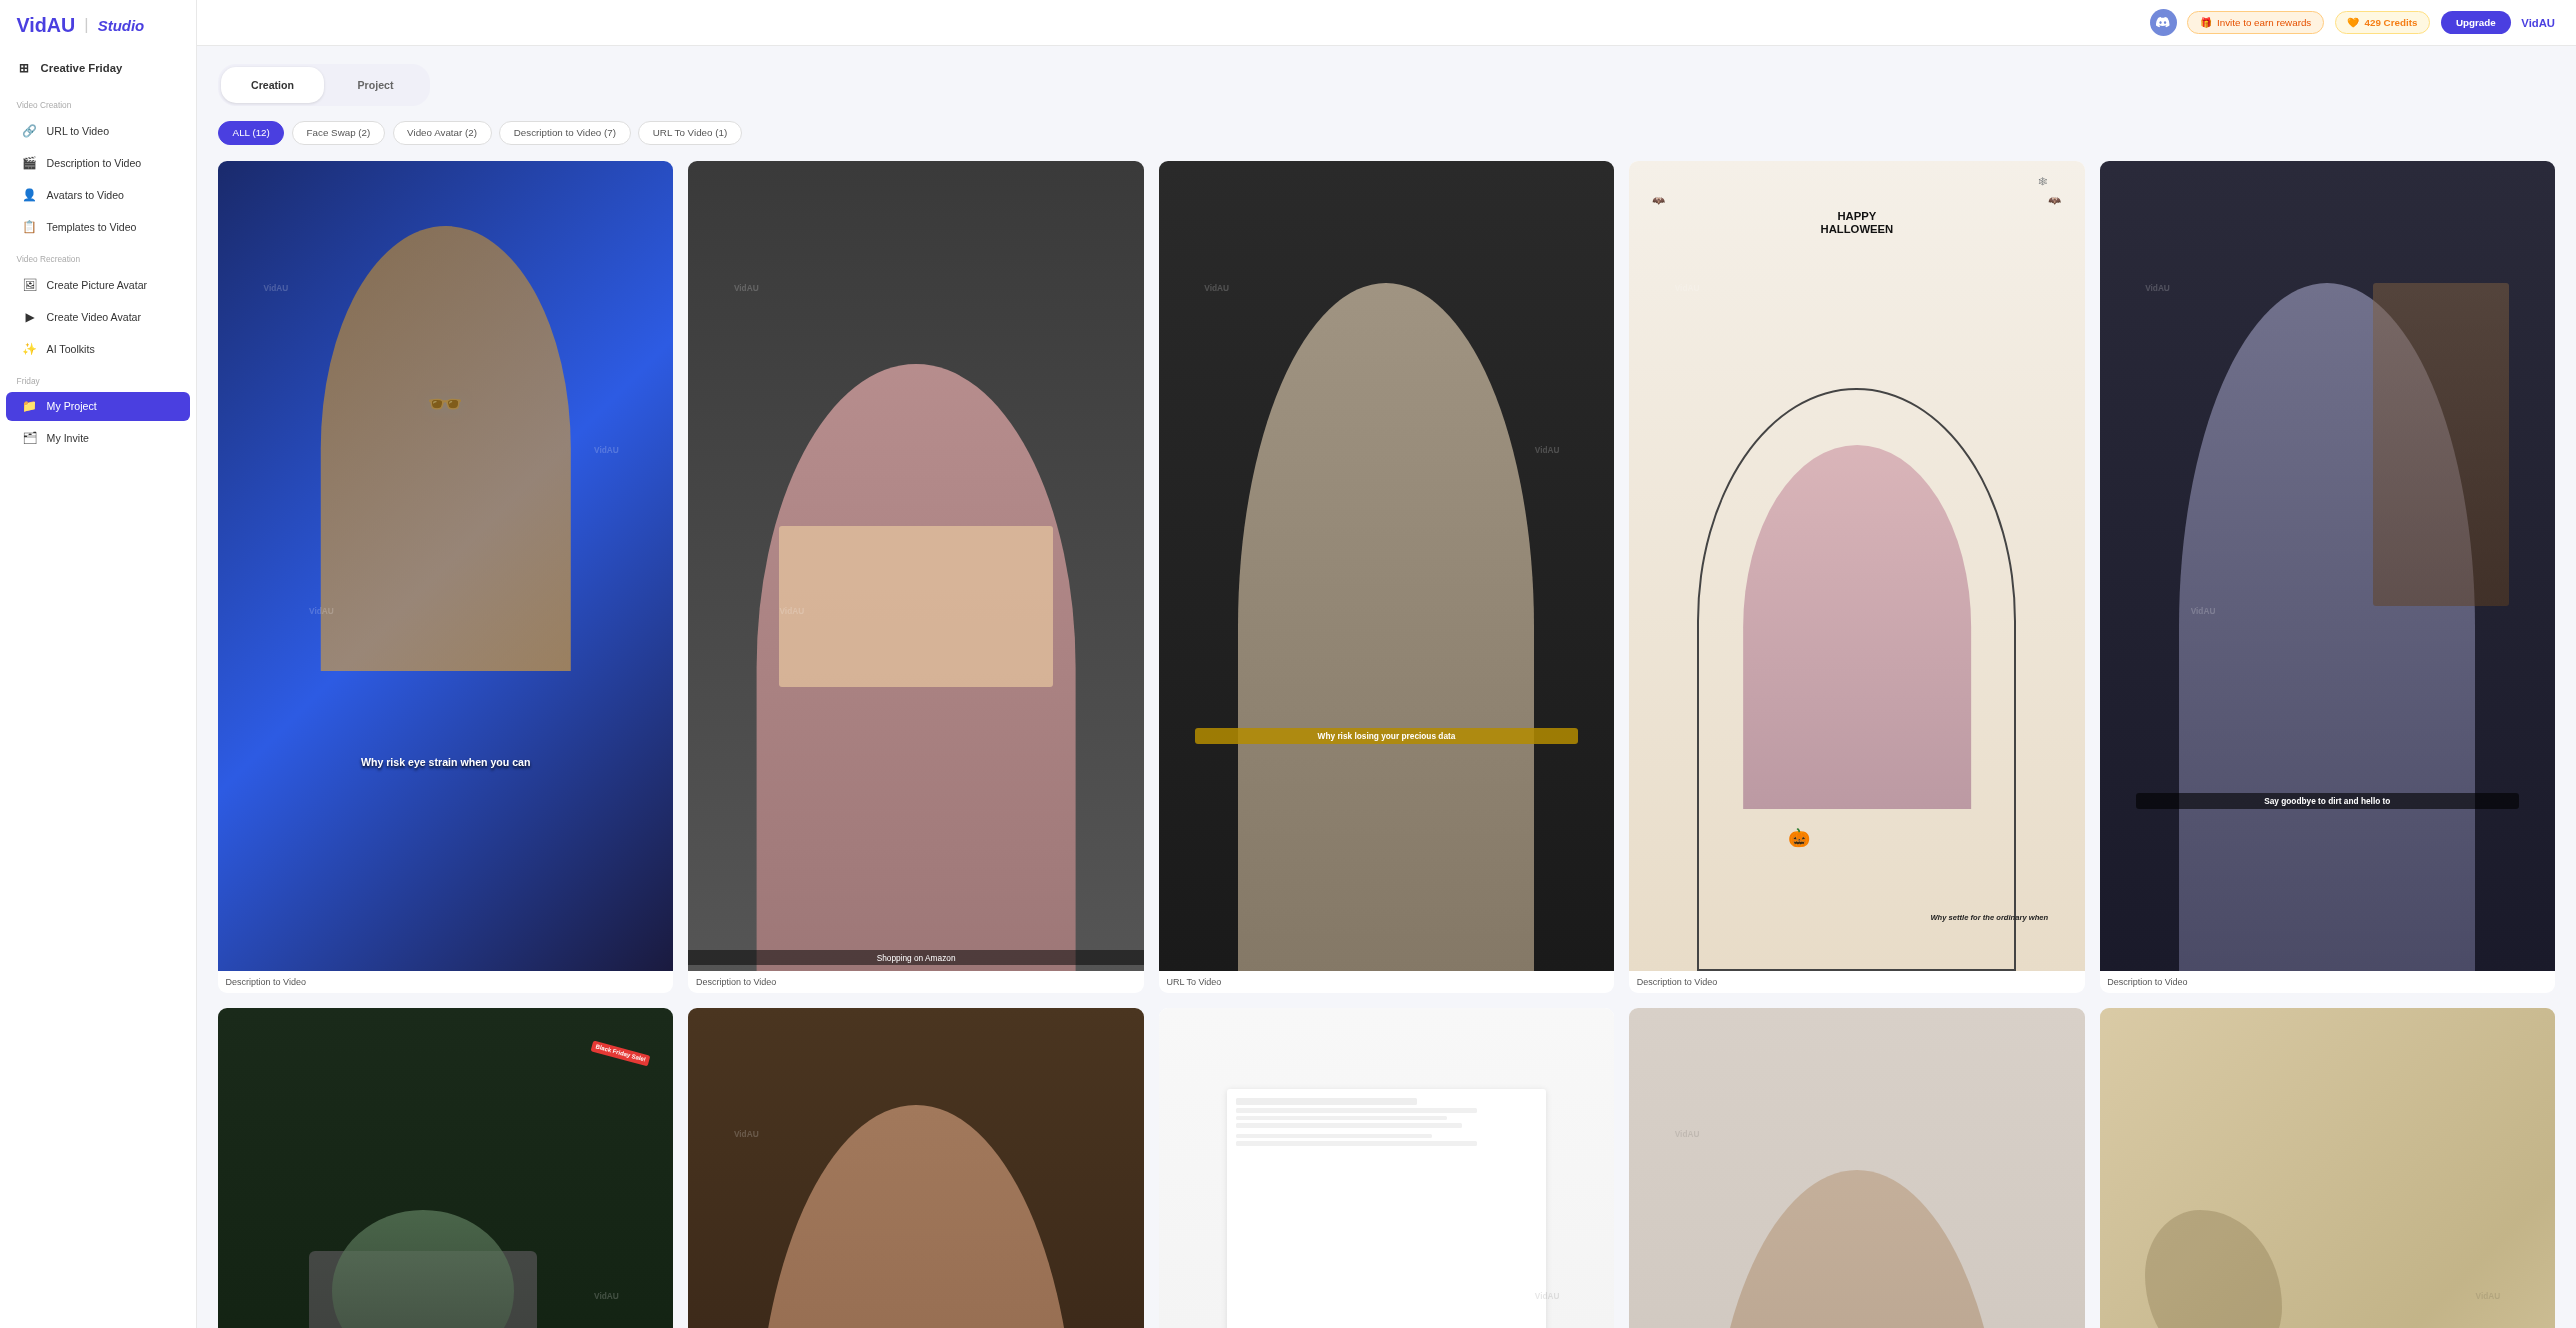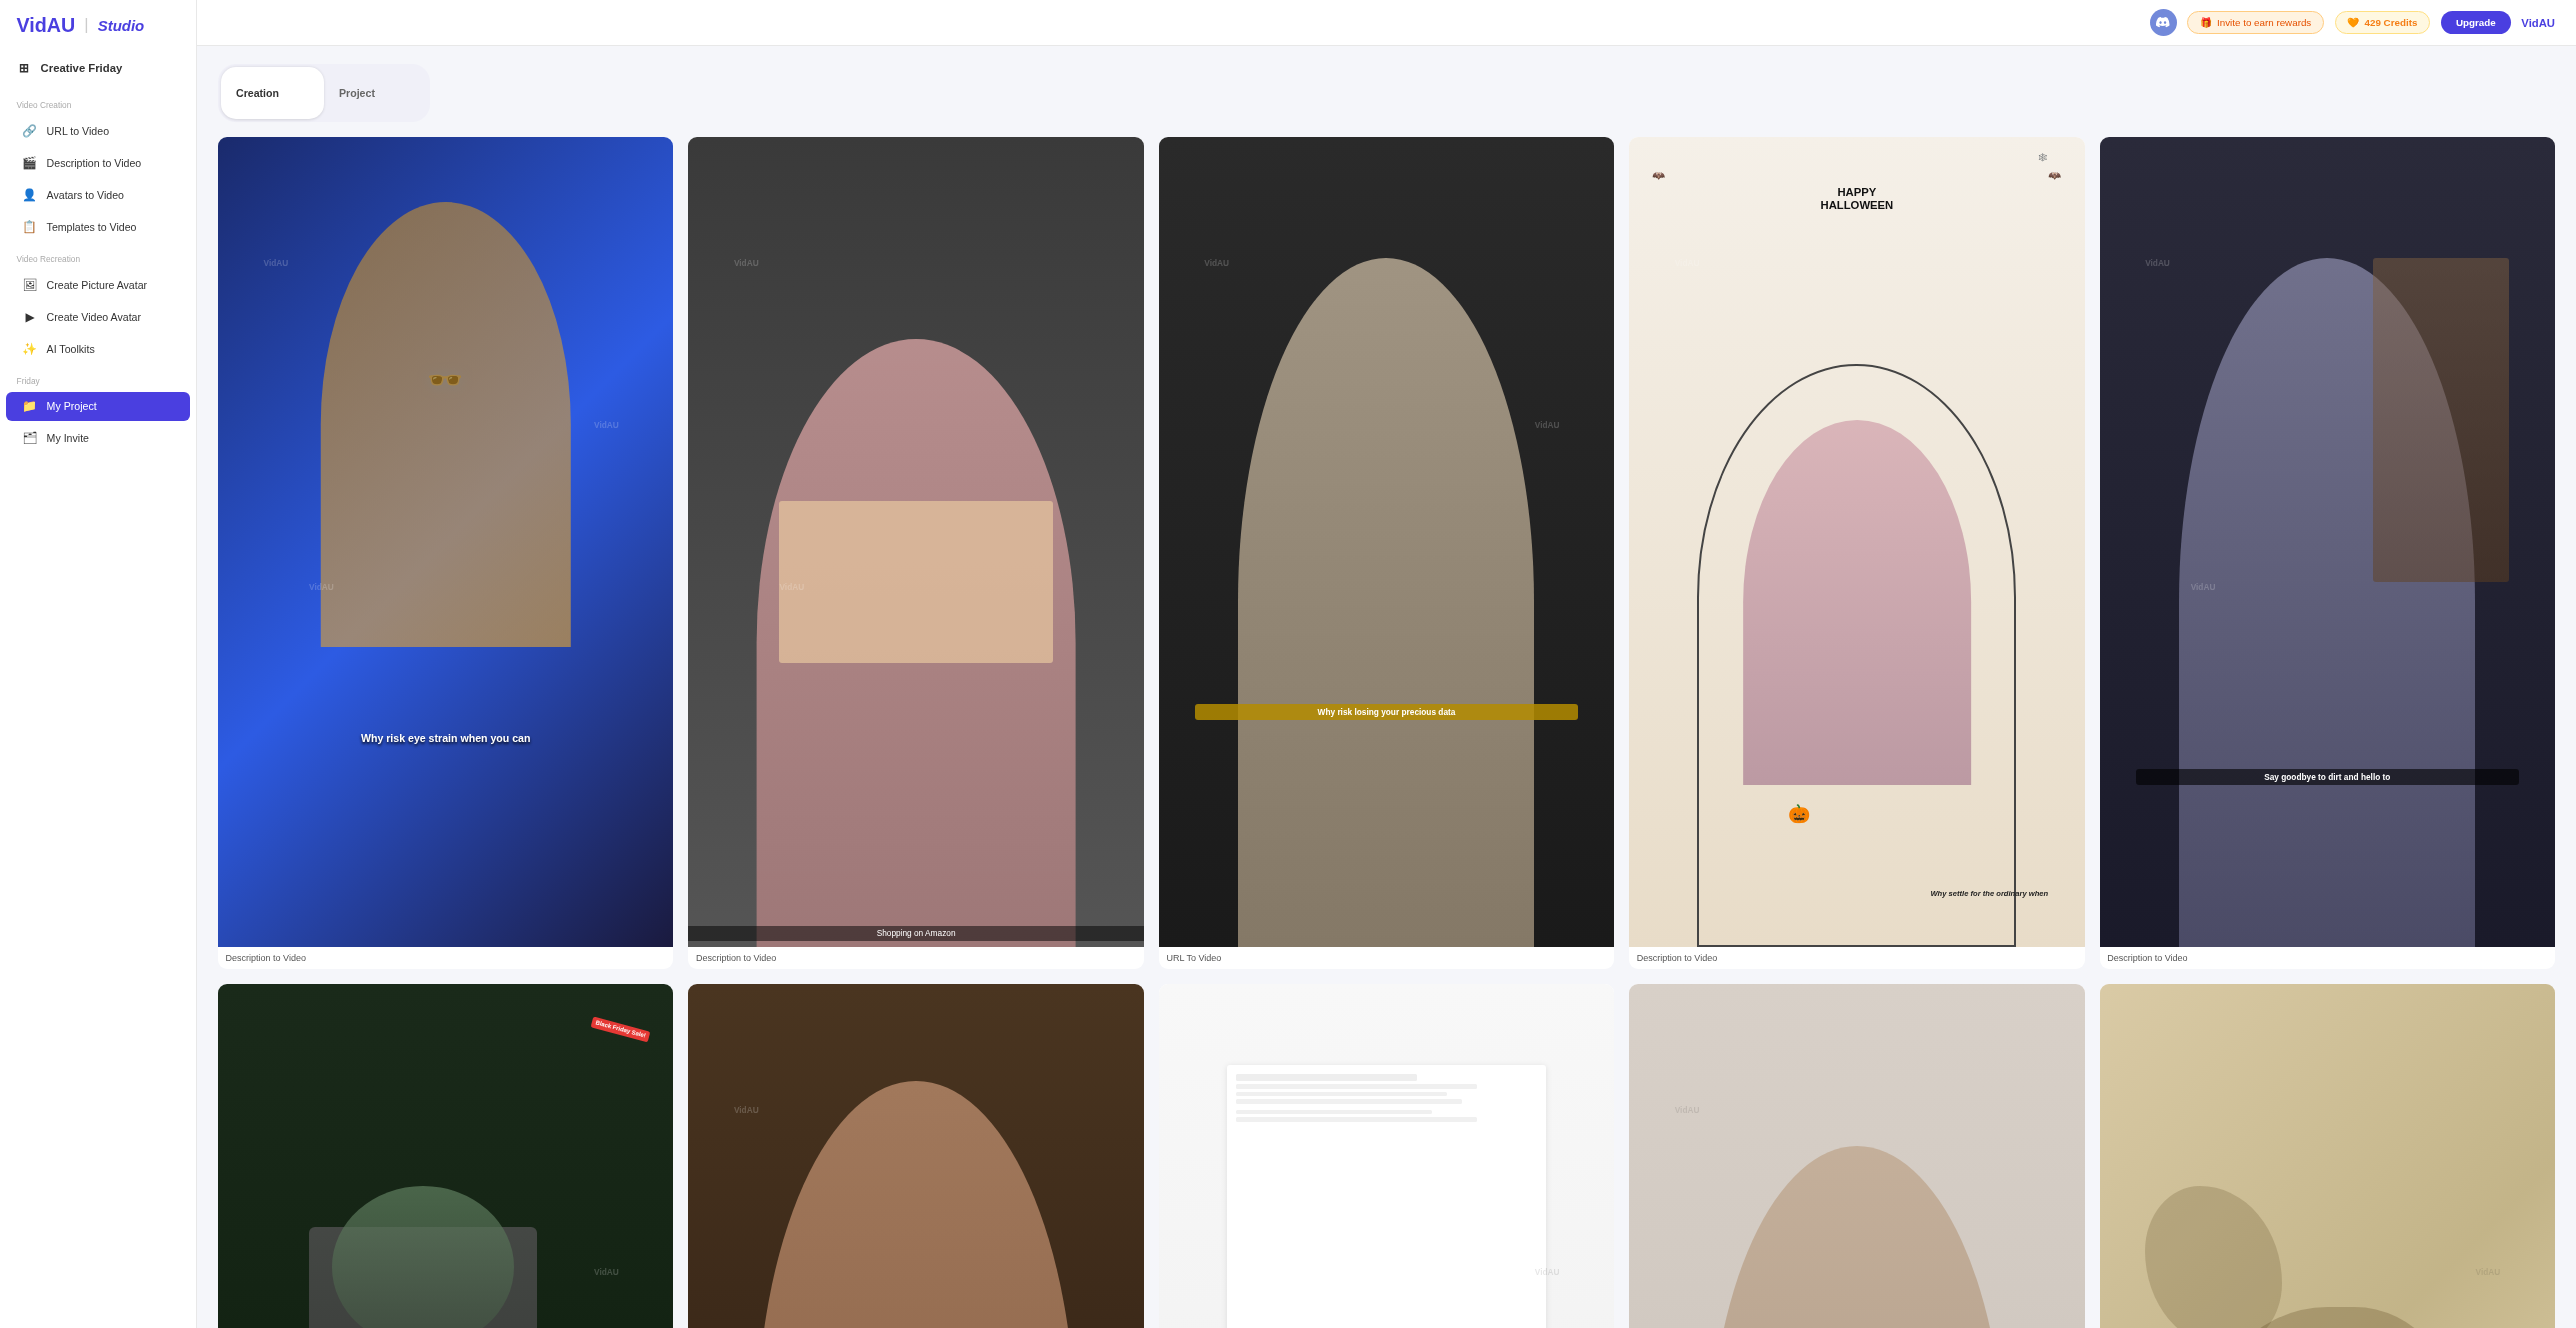--- a/index.html
+++ b/index.html
@@ -173,21 +173,22 @@
     .top-tabs {
       display: flex;
       background: #f0f0f8;
       border-radius: 18px;
       padding: 3px;
       width: 212px;
       margin-bottom: 15px;
     }
     .top-tab {
       flex: 1;
-      padding: 20px 15px;
+      text-align: center;
+      padding: 12px 15px;
       border-radius: 15px;
       font-size: 10.6px;
       font-weight: 600;
       cursor: pointer;
       color: #666;
       transition: all 0.15s;
     }
     .top-tab.active {
       background: #fff;
       color: #333;
@@ -397,20 +398,27 @@
     <span class="vidau-brand">VidAU</span>
   </div>
 
   <div class="page-body">
 
     <div class="top-tabs">
       <div class="top-tab active">Creation</div>
       <div class="top-tab">Project</div>
     </div>
 
+    <div class="filter-pills">
+      <button class="pill active">ALL (12)</button>
+      <button class="pill">Face Swap (2)</button>
+      <button class="pill">Video Avatar (2)</button>
+      <button class="pill">Description to Video (7)</button>
+      <button class="pill">URL To Video (1)</button>
+    </div>
 
     <div class="video-grid">
 
       <div class="video-card">
         <div class="video-thumb thumb-glasses">
           <div class="glasses-icon">🕶️</div>
           <div style="position:absolute;top:8%;left:50%;transform:translateX(-50%);width:55%;height:55%;background:linear-gradient(160deg,#c8902a,#e8a830);border-radius:50% 50% 0 0;opacity:0.6;"></div>
           <div class="vidau-watermark-text wm1">VidAU</div>
           <div class="vidau-watermark-text wm2">VidAU</div>
           <div class="vidau-watermark-text wm3">VidAU</div>

